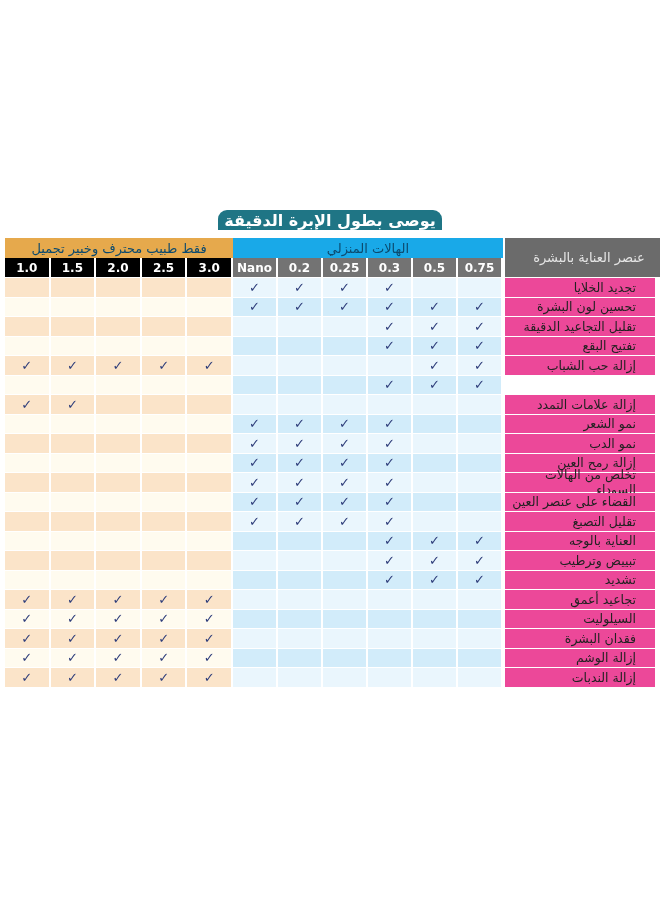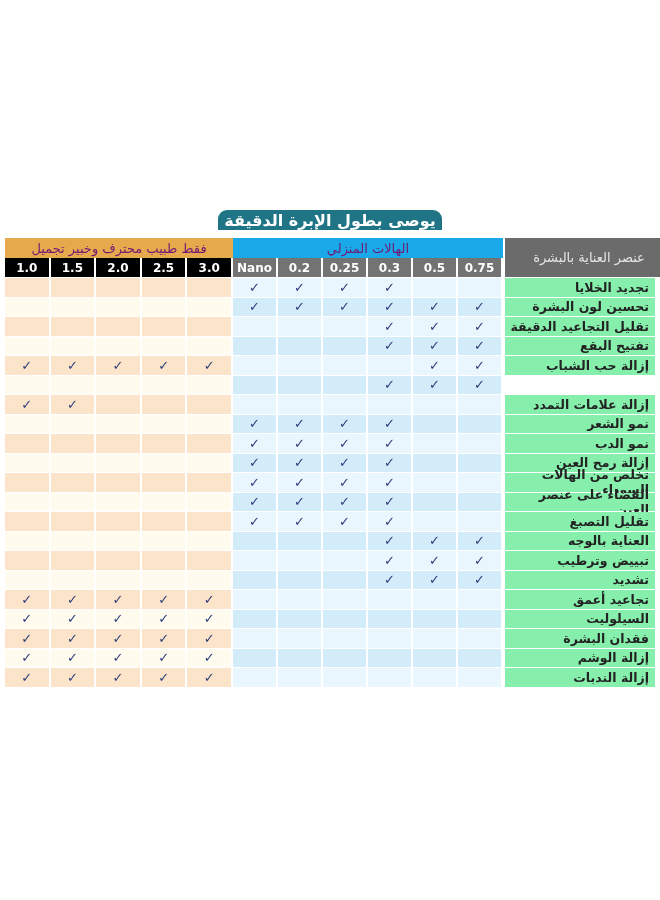--- a/index.html
+++ b/index.html
@@ -3,43 +3,43 @@
 <meta charset="utf-8">
 <style>
   html, body { margin:0; padding:0; background:#ffffff; }
   body { width:660px; height:900px; position:relative; overflow:hidden;
          font-family:"DejaVu Sans", sans-serif; }
   .title-tab { position:absolute; left:218px; top:210px; width:224px; height:20px;
      background:#1f7585; color:#fff; border-radius:9px 9px 0 0;
      display:flex; align-items:center; justify-content:center;
      font-size:16px; font-weight:bold; direction:rtl; }
   .group-bar { position:absolute; top:238px; height:20px; display:flex; align-items:center;
-     justify-content:center; color:#701a75; font-size:13px; direction:rtl; }
+     justify-content:center; color:#0c4a6e; font-size:13px; direction:rtl; }
   .group-pro { left:5px; width:228px; background:#e6a94c; }
   .group-home { left:233px; width:270px; background:#19a9e8; }
   .label-head { position:absolute; left:505px; top:238px; width:168px; height:39px;
      background:#6b6b6b; color:#e5e5e5; display:flex; align-items:center; justify-content:center;
      font-size:13px; direction:rtl; }
   .col-head-row { position:absolute; top:258px; left:5px; height:19px; display:flex; }
   .col-head { height:19px; display:flex; align-items:center; justify-content:center;
      color:#fff; font-weight:bold; font-size:12px; border-right:2px solid #fff; box-sizing:border-box; }
   .col-head.pro { background:#000000; width:45.6px; }
   .col-head.home { background:#737373; width:45px; }
   .grid { position:absolute; left:5px; top:278px; }
   .row { display:flex; height:19.5px; }
   .cell { height:19.5px; box-sizing:border-box; border-right:2px solid #fff; border-bottom:1px solid #fff;
      display:flex; align-items:center; justify-content:center; color:#2e3d7a; font-size:13px; }
   .cell.pro { width:45.6px; }
   .cell.home { width:45px; }
   .row.odd .cell.pro { background:#fbe4c9; }
   .row.even .cell.pro { background:#fffbef; }
   .row.odd .cell.home { background:#eaf6fd; }
   .row.even .cell.home { background:#d2ecfa; }
-  .cell.label { width:150px; margin-left:2px; background:#86efac; color:#222; justify-content:flex-start;
-     direction:rtl; padding-right:6px; font-size:12.5px; border-right:none;font-weight:bold; }
+  .cell.label { width:150px; margin-left:2px; background:#ec4899; color:#222; justify-content:flex-start;
+     direction:rtl; padding-right:19px; font-size:12.5px; border-right:none; }
 </style>
 </head>
 <body>
 
 <div class="title-tab">يوصى بطول الإبرة الدقيقة</div>
 <div class="group-bar group-pro">فقط طبيب محترف وخبير تجميل</div>
 <div class="group-bar group-home">الهالات المنزلي</div>
 <div class="label-head">عنصر العناية بالبشرة</div>
 
 <div class="col-head-row" id="col-heads">

